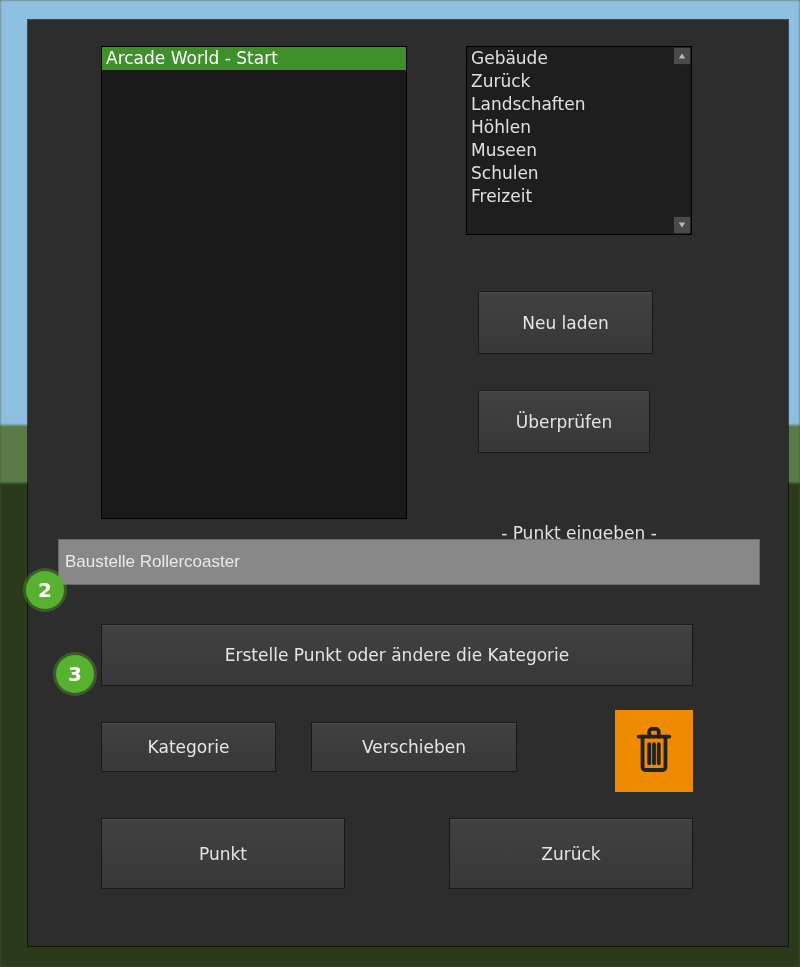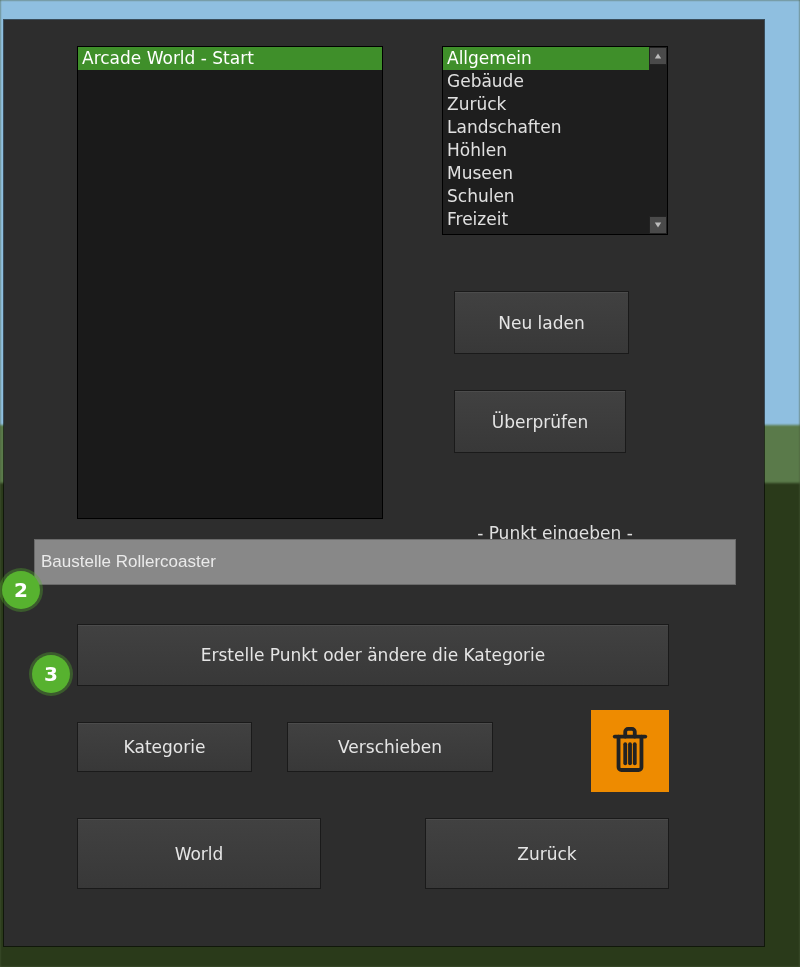--- a/index.html
+++ b/index.html
@@ -17,21 +17,21 @@
         #8fbfe0 0%, #8fbfe0 44%,
         #5a7a4a 44%, #5a7a4a 50%,
         #2a3a1a 50%, #2a3a1a 100%);
     filter: blur(1px);
   }
   .bg::before, .bg::after {
     content: ""; position: absolute; background: #111; opacity: .25;
   }
   .panel {
     position: absolute;
-    left: 4px; top: 20px;
+    left: 28px; top: 20px;
     width: 760px; height: 926px;
     background: #2d2d2d;
     box-shadow: 0 0 0 1px rgba(0,0,0,.6);
     color: #e0e0e0;
   }
 
   
   .listbox {
     position: absolute;
     left: 73px; top: 26px;
@@ -163,21 +163,20 @@
 <div class="bg"></div>
 
 <div class="panel">
 
   <div class="listbox">
     <div class="listbox-header">Arcade World - Start</div>
   </div>
 
   <div class="catbox">
     <div id="cat-items">
-        <div class="catbox-item selected">Allgemein</div>
         <div class="catbox-item">Gebäude</div>
         <div class="catbox-item">Zurück</div>
         <div class="catbox-item">Landschaften</div>
         <div class="catbox-item">Höhlen</div>
         <div class="catbox-item">Museen</div>
         <div class="catbox-item">Schulen</div>
         <div class="catbox-item">Freizeit</div>
       </div>
     <div class="catbox-scroll">
       <div class="scroll-btn up">
@@ -215,19 +214,19 @@
           <path d="M17 12 V7 a3 3 0 0 1 3 -3 h4 a3 3 0 0 1 3 3 V12"></path>
           <path d="M10 12 V44 a3 3 0 0 0 3 3 h18 a3 3 0 0 0 3 -3 V12"></path>
           <path d="M17 20 V40"></path>
           <path d="M22 20 V40"></path>
           <path d="M27 20 V40"></path>
         </g>
       </svg>
     </span>
   </div>
 
-  <div class="btn btn-end">World</div>
+  <div class="btn btn-end">Punkt</div>
   <div class="btn btn-back">Zurück</div>
 
   <div class="badge badge-2">2</div>
   <div class="badge badge-3">3</div>
 
 </div>
 
 </body></html>

